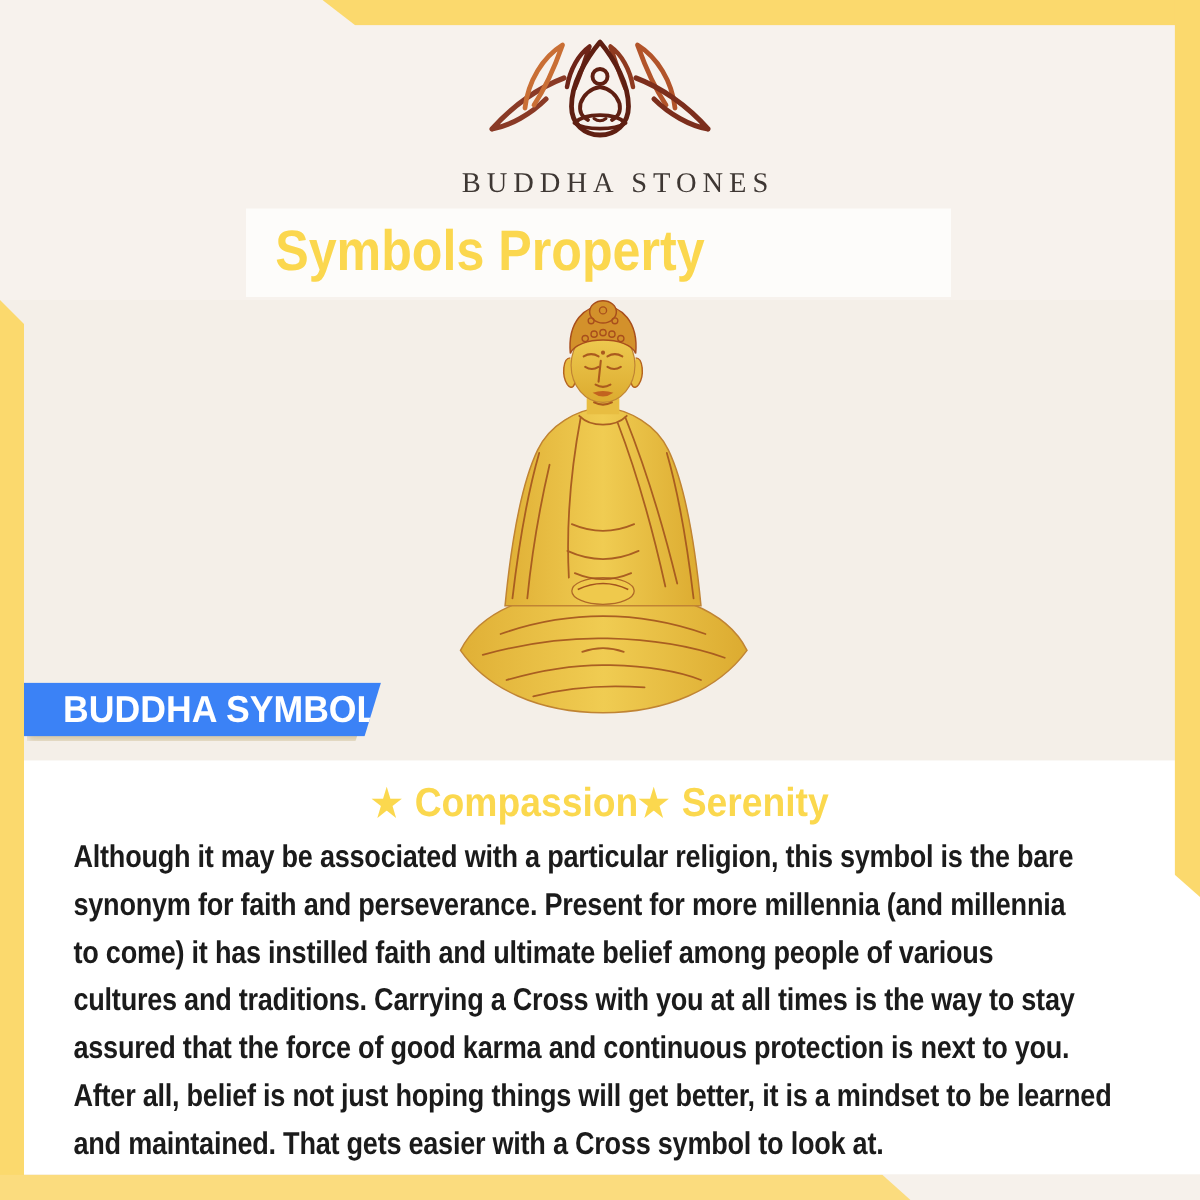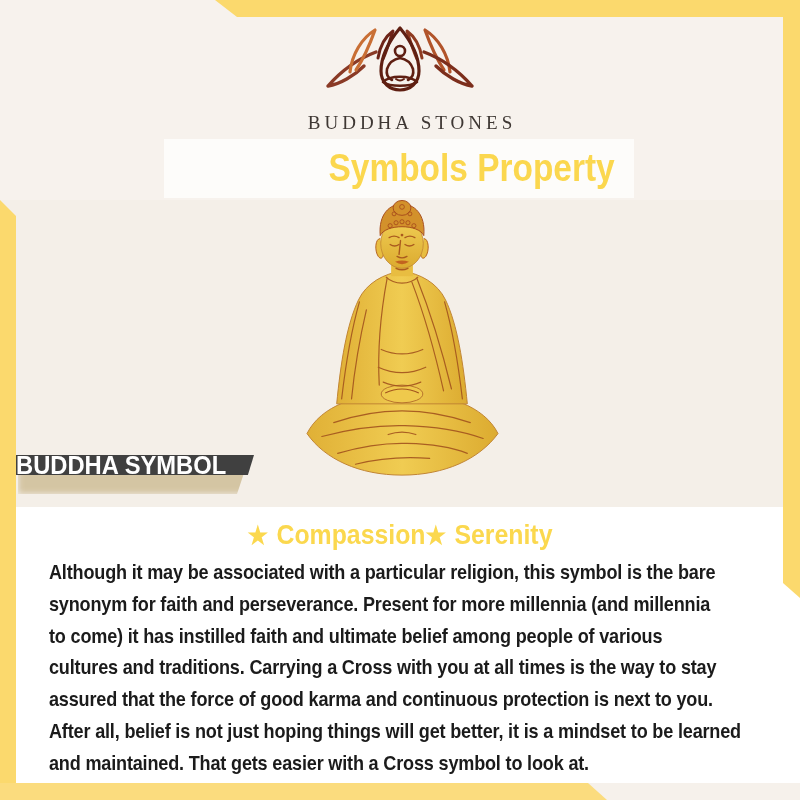--- a/index.html
+++ b/index.html
@@ -22,31 +22,31 @@
     clip-path:polygon(0 0,16px 16px,16px 600px,0 600px);}
   .strip-bottom{left:0;top:783px;width:610px;height:17px;background:#FBDC7E;
     clip-path:polygon(0 0,588px 0,607px 17px,0 17px);}
   
   .logo{position:absolute;left:318px;top:24px;width:164px;height:86px;}
   .brand{position:absolute;left:0;top:112px;width:800px;text-align:center;
     font-family:"Liberation Serif",serif;font-size:19px;letter-spacing:4px;
     color:#3E3733;font-weight:500;padding-left:12px;}
   
   .title-band{position:absolute;left:164px;top:139px;width:470px;height:59px;
-    background:#FDFCFA;display:flex;align-items:center;justify-content:flex-end;}
+    background:#FDFCFA;display:flex;align-items:center;justify-content:flex-start;}
   .title-band h1{margin:0;font-size:38px;font-weight:bold;color:#FBD74E;
     transform:scaleX(.88);white-space:nowrap;}
   
   .buddha{position:absolute;left:296px;top:199px;width:213px;height:287px;}
   
   .ribbon-shadow{position:absolute;left:18px;top:461px;width:230px;height:33px;
     background:rgba(160,130,50,.38);filter:blur(3px);
     clip-path:polygon(0 0,230px 0,219px 33px,0 33px);}
-  .ribbon{position:absolute;left:16px;top:455px;width:238px;height:20px;
-    background:#404040;display:flex;align-items:center;
+  .ribbon{position:absolute;left:16px;top:455px;width:238px;height:36px;
+    background:#3b82f6;display:flex;align-items:center;padding-left:26px;
     box-sizing:border-box;clip-path:polygon(0 0,238px 0,227px 36px,0 36px);}
   .ribbon span{font-size:25px;font-weight:bold;color:#FFFFFF;white-space:nowrap;
     transform:scaleX(.95);transform-origin:left center;}
   
   .tags{position:absolute;left:0;top:520px;width:800px;display:flex;
     justify-content:center;align-items:center;transform:scaleX(.92);}
   .tag{display:flex;align-items:baseline;font-size:27px;font-weight:bold;color:#FBD84E;}
   .tag .star{margin-right:9px;font-size:25px;}
   
   .paragraph{position:absolute;left:33px;top:556px;width:760px;margin-left:16px;}

